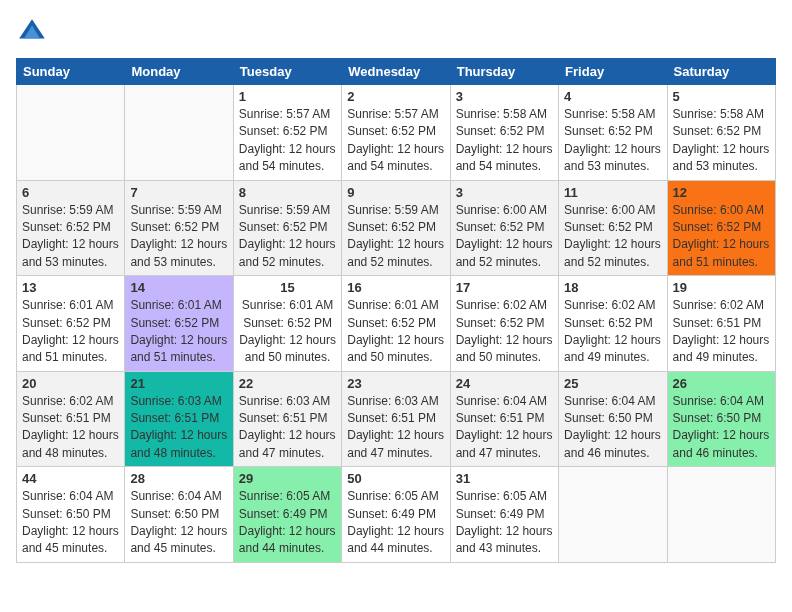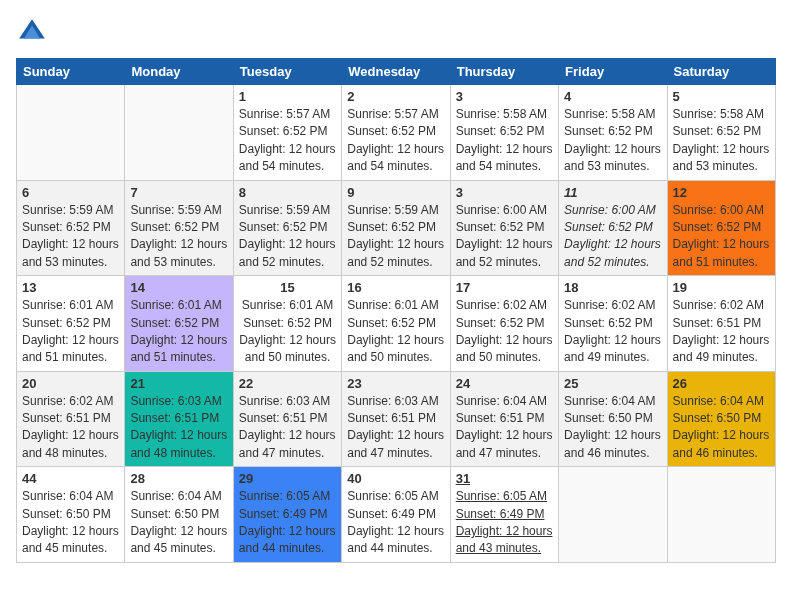--- a/index.html
+++ b/index.html
@@ -199,21 +199,21 @@
 Daylight: 12 hours
 and 52 minutes.</div>
         </td>
         <td style="background: rgb(242, 242, 242);">
           <span class="day-num">3</span>
           <div class="day-info" style="white-space: pre-line;">Sunrise: 6:00 AM
 Sunset: 6:52 PM
 Daylight: 12 hours
 and 52 minutes.</div>
         </td>
-        <td style="background: rgb(242, 242, 242); font-style: italic;">
+        <td style="background: rgb(242, 242, 242);">
           <span class="day-num">11</span>
           <div class="day-info" style="white-space: pre-line;">Sunrise: 6:00 AM
 Sunset: 6:52 PM
 Daylight: 12 hours
 and 52 minutes.</div>
         </td>
         <td style="background: #f97316;">
           <span class="day-num">12</span>
           <div class="day-info" style="white-space: pre-line;">Sunrise: 6:00 AM
 Sunset: 6:52 PM
@@ -308,21 +308,21 @@
 Daylight: 12 hours
 and 47 minutes.</div>
         </td>
         <td style="background: rgb(242, 242, 242);">
           <span class="day-num">25</span>
           <div class="day-info" style="white-space: pre-line;">Sunrise: 6:04 AM
 Sunset: 6:50 PM
 Daylight: 12 hours
 and 46 minutes.</div>
         </td>
-        <td style="background: #eab308;">
+        <td style="background: #86efac;">
           <span class="day-num">26</span>
           <div class="day-info" style="white-space: pre-line;">Sunrise: 6:04 AM
 Sunset: 6:50 PM
 Daylight: 12 hours
 and 46 minutes.</div>
         </td>
       </tr>
       <tr>
         <td style="background: rgb(255, 255, 255);">
           <span class="day-num">44</span>
@@ -331,35 +331,35 @@
 Daylight: 12 hours
 and 45 minutes.</div>
         </td>
         <td style="background: rgb(255, 255, 255);">
           <span class="day-num">28</span>
           <div class="day-info" style="white-space: pre-line;">Sunrise: 6:04 AM
 Sunset: 6:50 PM
 Daylight: 12 hours
 and 45 minutes.</div>
         </td>
-        <td style="background: #3b82f6;">
+        <td style="background: #86efac;">
           <span class="day-num">29</span>
           <div class="day-info" style="white-space: pre-line;">Sunrise: 6:05 AM
 Sunset: 6:49 PM
 Daylight: 12 hours
 and 44 minutes.</div>
         </td>
         <td style="background: rgb(255, 255, 255);">
-          <span class="day-num">40</span>
+          <span class="day-num">50</span>
           <div class="day-info" style="white-space: pre-line;">Sunrise: 6:05 AM
 Sunset: 6:49 PM
 Daylight: 12 hours
 and 44 minutes.</div>
         </td>
-        <td style="background: rgb(255, 255, 255); text-decoration: underline;">
+        <td style="background: rgb(255, 255, 255);">
           <span class="day-num">31</span>
           <div class="day-info" style="white-space: pre-line;">Sunrise: 6:05 AM
 Sunset: 6:49 PM
 Daylight: 12 hours
 and 43 minutes.</div>
         </td>
         <td class="empty-cell"></td>
         <td class="empty-cell"></td>
       </tr>
     </tbody>

